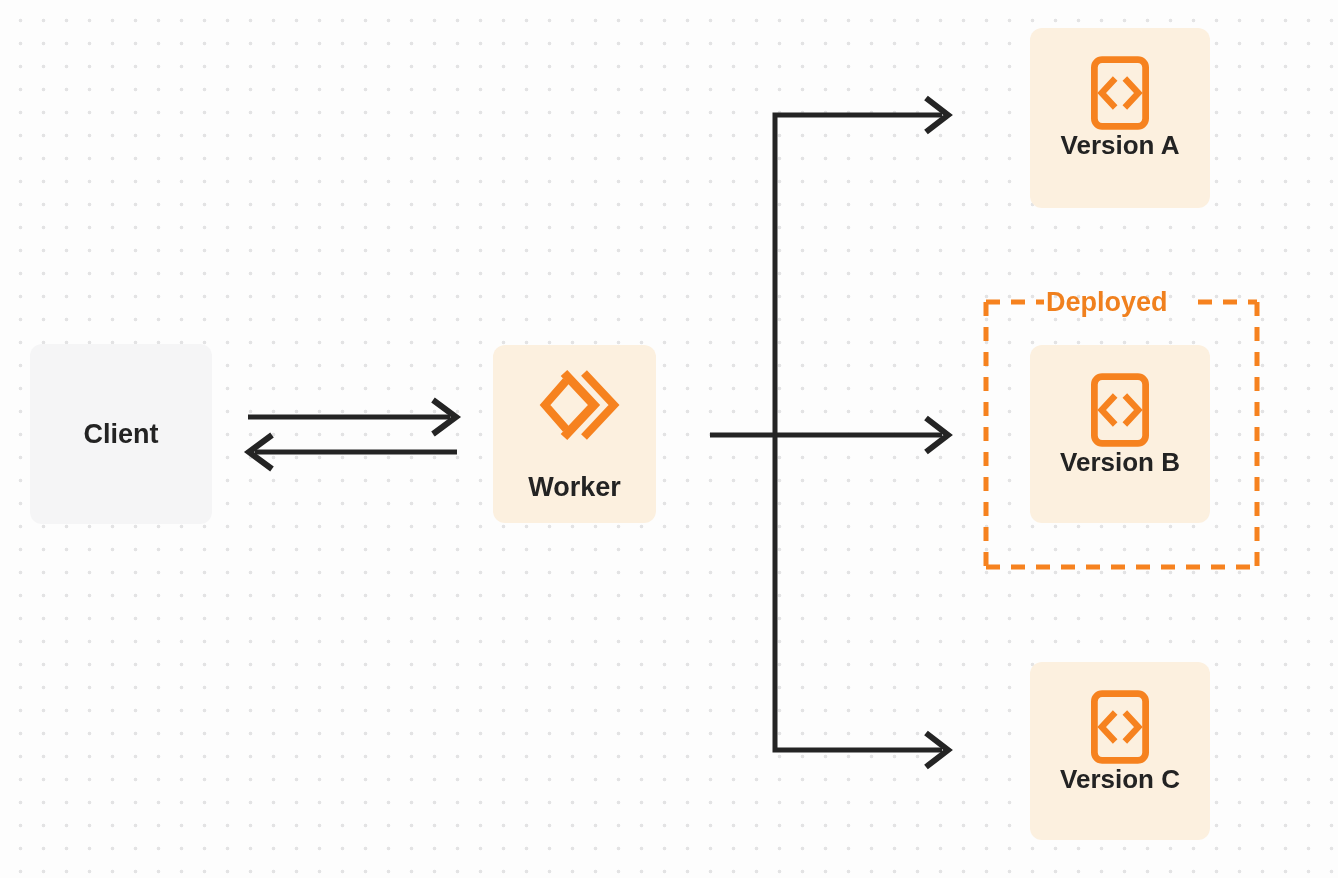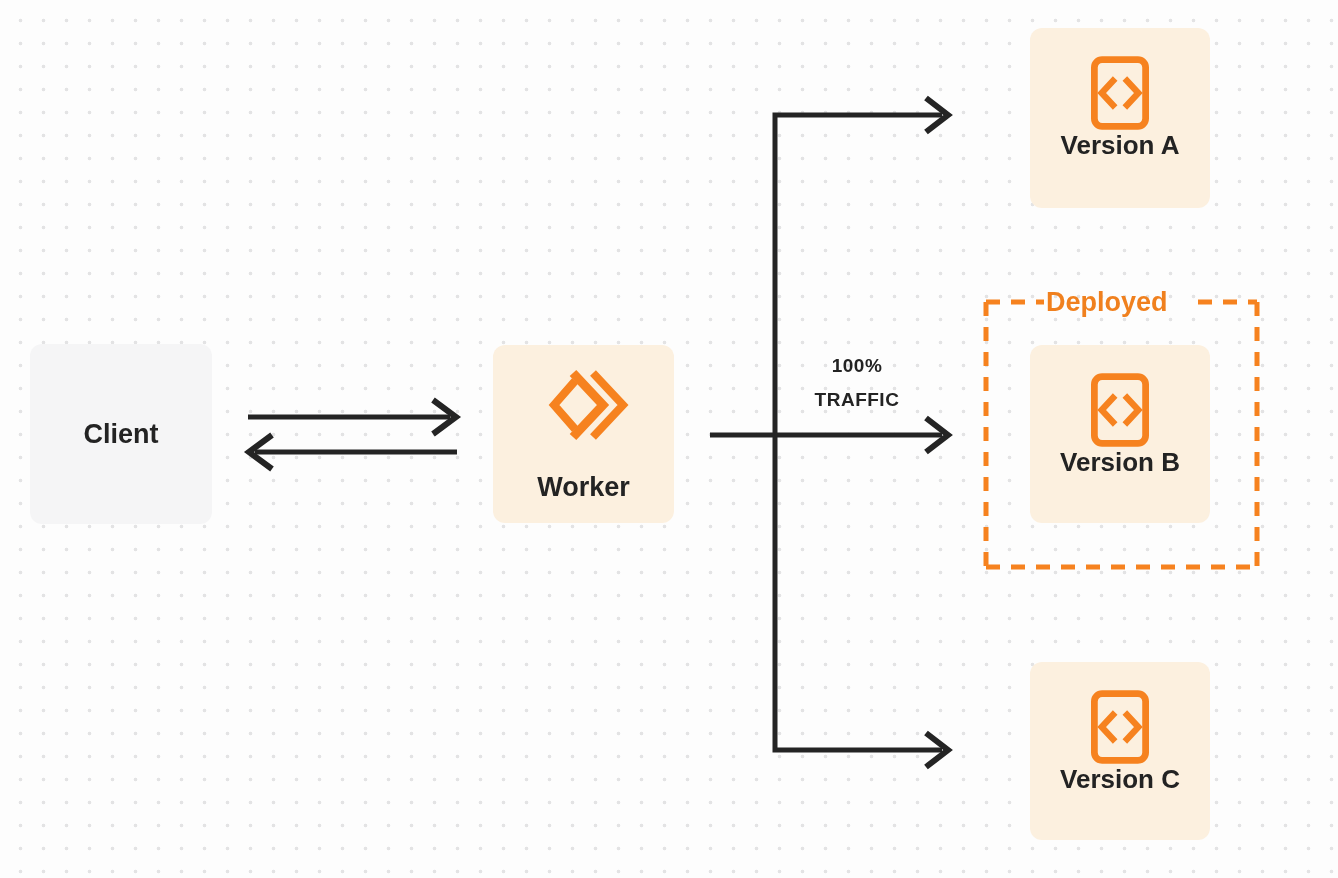--- a/index.html
+++ b/index.html
@@ -34,21 +34,21 @@
     font-weight:700;color:#232323;
     line-height:1.2;white-space:nowrap;
   }
   .client-node{
     left:30px;top:344px;width:182px;height:180px;
     background:#f5f5f6;
     justify-content:center;
   }
   .client-node .label{font-size:27px;}
   .worker-node{
-    left:493px;top:345px;width:181px;height:178px;
+    left:493px;top:345px;width:163px;height:178px;
     background:#fcf0df;
     padding-top:18px;
   }
   .worker-node .label{font-size:27px;margin-top:24px;}
   .version-node{
     left:1030px;width:180px;height:178px;
     background:#fcf0df;
     padding-top:28px;
   }
   .version-node .label{font-size:26px;}
@@ -112,24 +112,20 @@
 
   <div class="node worker-node">
     <svg class="icon-svg" width="94" height="84" viewBox="0 0 94 84">
       <path class="logo-stroke" stroke-width="8" d="M38 18 L17 42 L38 66"></path>
       <path class="logo-stroke" stroke-width="9" d="M36 10 L66 42 L36 74"></path>
       <path class="logo-stroke" stroke-width="8" d="M56 10 L86 42 L56 74"></path>
     </svg>
     <div class="label">Worker</div>
   </div>
 
-  <div class="traffic-label">
-    <div>100%</div>
-    <div>TRAFFIC</div>
-  </div>
 
   <div class="deployed-label">Deployed</div>
 
   <div class="node version-node version-a">
     <svg class="icon-svg" width="58" height="74" viewBox="0 0 60 76">
       <rect class="logo-stroke" stroke-width="7" x="3.5" y="3.5" width="53" height="69" rx="8"></rect>
       <path class="logo-stroke" stroke-width="6.5" d="M25 23 L11 38 L25 53"></path>
       <path class="logo-stroke" stroke-width="6.5" d="M35 23 L49 38 L35 53"></path>
     </svg>
     <div class="label">Version A</div>

